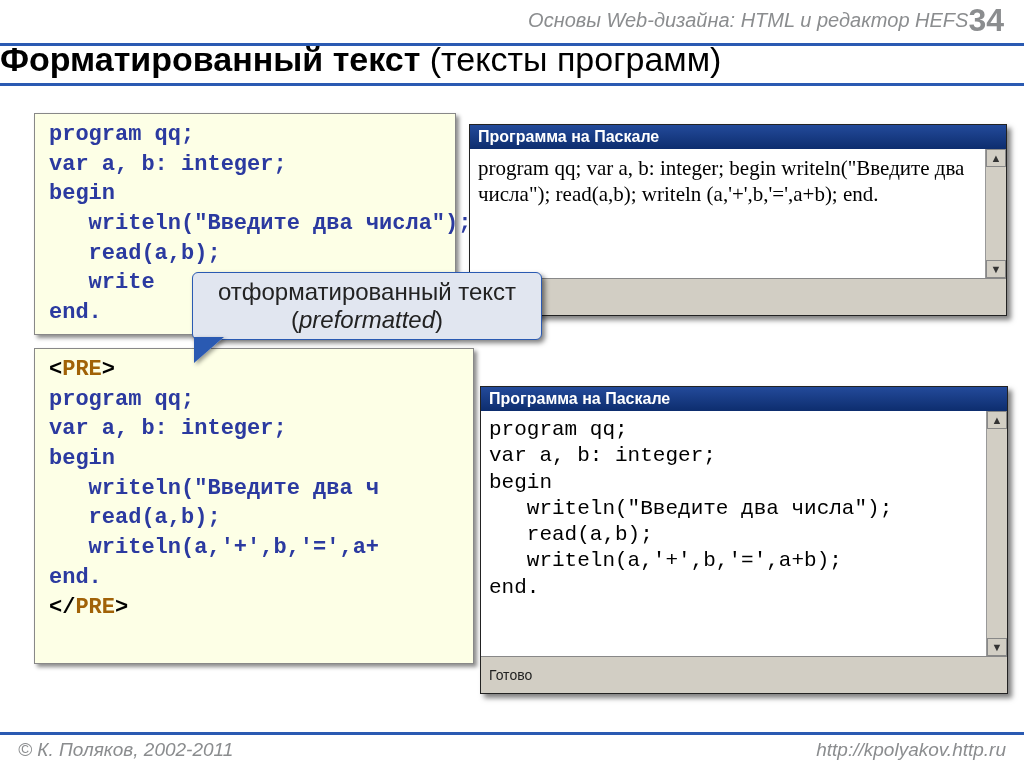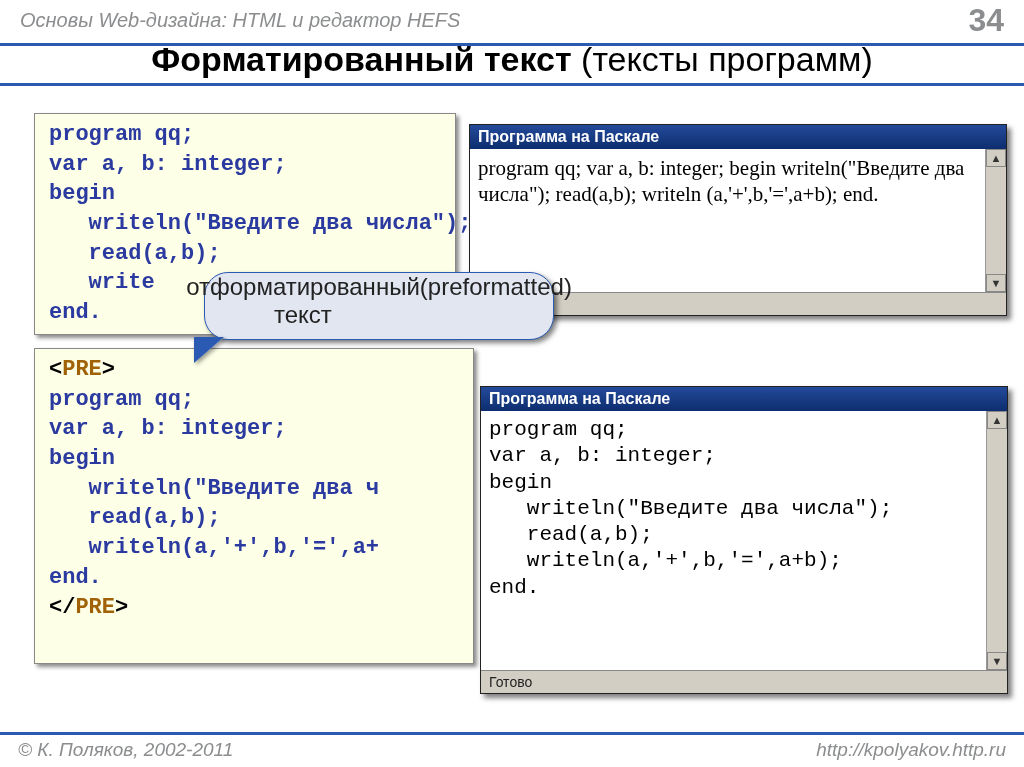--- a/index.html
+++ b/index.html
@@ -1,42 +1,42 @@
 <!DOCTYPE html>
 <html><head>
 <meta charset="utf-8">
 <style>
   html,body{margin:0;padding:0;width:1024px;height:767px;background:#fff;font-family:Arial,Helvetica,sans-serif;overflow:hidden}
   .slide{position:relative;width:1024px;height:767px}
-  .topbar{position:absolute;left:0;top:0;right:0;display:flex;justify-content:space-between;align-items:center;padding:2px 20px 4px 20px;color:#8b8d8f;font-style:italic;font-size:20px;border-bottom:3px solid #2a5ab2}
+  .topbar{position:absolute;left:0;top:0;right:0;display:flex;justify-content:flex-end;align-items:center;padding:2px 20px 4px 20px;color:#8b8d8f;font-style:italic;font-size:20px;border-bottom:3px solid #2a5ab2}
   .pagenum{font-weight:bold;font-style:normal;font-size:32px}
-  .title{position:absolute;left:0;right:0;top:34px;text-align:center;font-size:34px;padding:6px 0 4px 0;border-bottom:3px solid #2a5ab2}
+  .title{position:absolute;left:0;right:0;top:34px;text-align:left;font-size:34px;padding:6px 0 4px 0;border-bottom:3px solid #2a5ab2}
   .title b{font-weight:900}
   .code-box{position:absolute;background:#fdffe6;border:1px solid #888;box-shadow:3px 3px 4px rgba(0,0,0,.45);font-family:"Courier New",monospace;font-size:22px;font-weight:bold;color:#2b3aa0;line-height:1.35;white-space:pre;padding:6px 10px 6px 14px}
   #box1{left:34px;top:113px;width:396px}
   #box2{left:34px;top:348px;width:414px;height:302px}
   .red{color:#a16207}
   .black{color:#000}
-  .callout{position:absolute;left:204px;top:272px;width:348px;height:66px;background:#e1e6f0;border:1.5px solid #2a5ab2;border-radius:24px;box-shadow:3px 3px 5px rgba(0,0,0,.5);text-align:center;font-size:24px;color:#222;display:flex;flex-direction:row;justify-content:center;line-height:1.15}
-  .callout .it{}
+  .callout{position:absolute;left:192px;top:272px;width:348px;height:66px;background:#e1e6f0;border:1.5px solid #2a5ab2;border-radius:6px;box-shadow:3px 3px 5px rgba(0,0,0,.5);text-align:center;font-size:24px;color:#222;display:flex;flex-direction:column;justify-content:center;line-height:1.15}
+  .callout .it{font-style:italic}
   .callout-tail{position:absolute;left:195px;top:338px;width:0;height:0;border-left:0 solid transparent;border-right:28px solid transparent;border-top:24px solid #e1e6f0;filter:drop-shadow(2px 2px 2px rgba(0,0,0,.4))}
   .callout-tail::before{content:"";position:absolute;left:-1px;top:-25px;width:0;height:0;border-left:0 solid transparent;border-right:30px solid transparent;border-top:26px solid #2a5ab2;z-index:-1}
   .browser{position:absolute;background:#be185d;border:1px solid #222;box-shadow:4px 4px 5px rgba(0,0,0,.5);display:flex;flex-direction:column}
   #brw1{left:469px;top:124px;width:536px;height:190px}
   #brw2{left:480px;top:386px;width:526px;height:306px}
   .brw-title{background:linear-gradient(#234a9a,#0d2d6e);color:#fff;font-weight:bold;font-size:16px;padding:3px 8px}
   .brw-body{flex:1;display:flex;background:#fff}
   .brw-content{flex:1;padding:6px 8px;font-size:21px;line-height:1.25;overflow:hidden}
   .brw-content.serif{font-family:"Times New Roman",serif}
   .brw-content.mono{font-family:"Courier New",monospace;white-space:pre}
   .brw-scroll{width:20px;background:#d2cec4;border-left:1px solid #999;position:relative}
   .brw-scroll .arrow{position:absolute;left:0;right:0;height:18px;background:#d2cec4;border:1px solid #888;box-sizing:border-box;text-align:center;font-size:11px;line-height:16px;color:#333}
   .brw-scroll .arrow.up{top:0}
   .brw-scroll .arrow.dn{bottom:0}
-  .brw-status{border-top:1px solid #888;background:#d2cec4;font-size:14px;padding:3px 8px;color:#222}
+  .brw-status{border-top:1px solid #888;background:#d2cec4;font-size:14px;padding:10px 8px;color:#222}
   .footer{position:absolute;left:0;right:0;bottom:6px;border-top:3px solid #2a5ab2;padding:4px 18px 0 18px;display:flex;justify-content:space-between;color:#8b8d8f;font-style:italic;font-size:19px}
 </style>
 </head>
 <body>
 <div class="slide">
 
 <div class="topbar">
   <span>Основы Web-дизайна: HTML и редактор HEFS</span>
   <span class="pagenum">34</span>
 </div>

